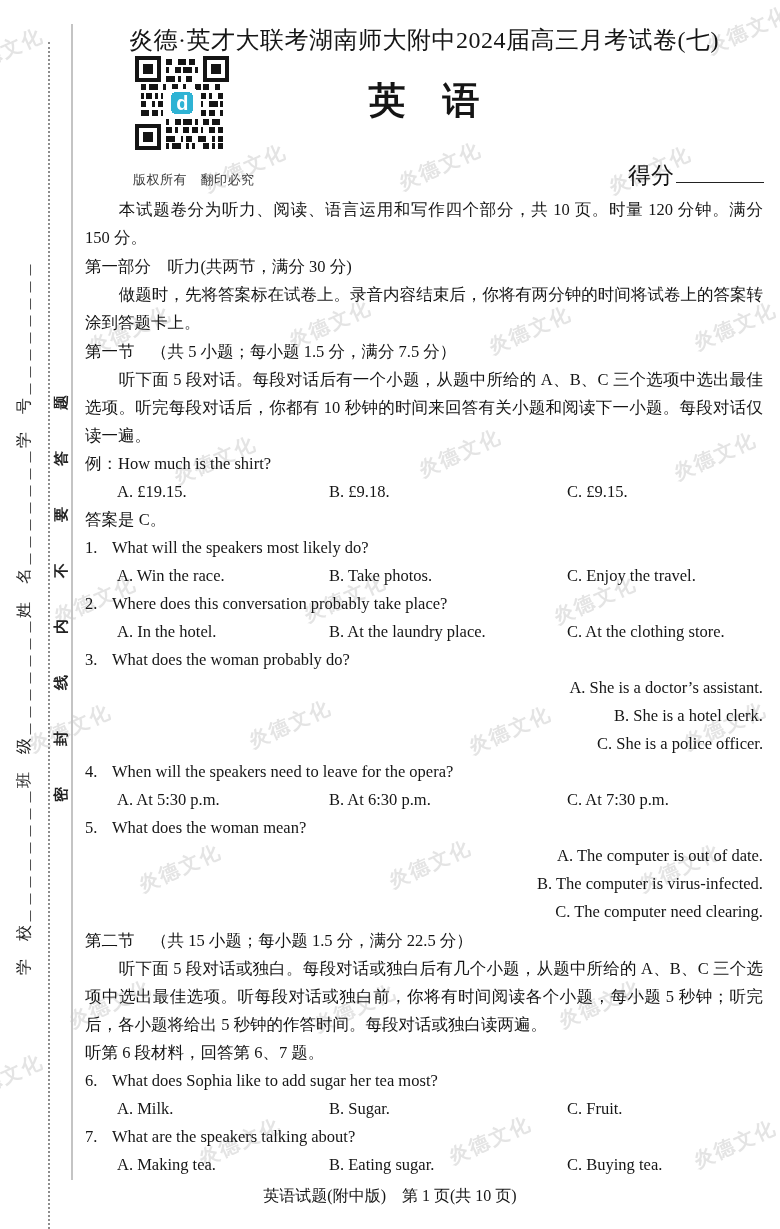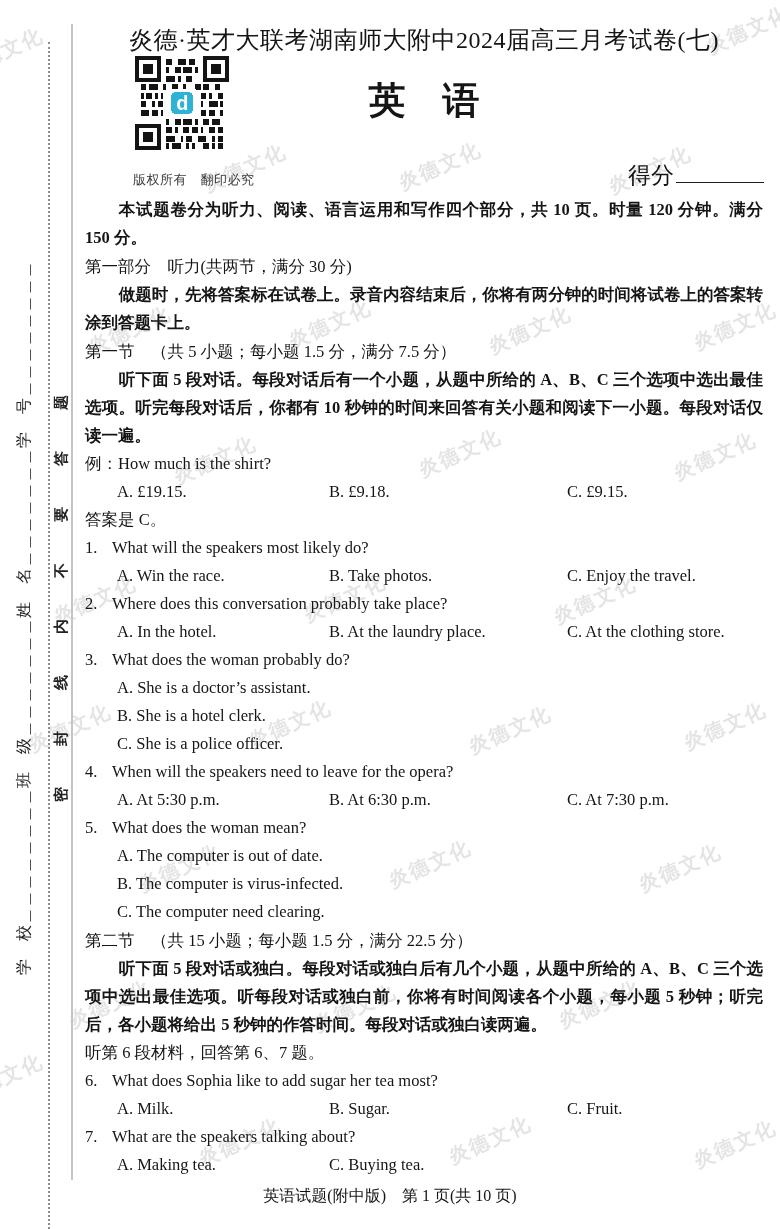--- a/index.html
+++ b/index.html
@@ -19,27 +19,27 @@
   .title{position:absolute;left:85px;top:24px;width:678px;text-align:center;
          font-size:24px;font-weight:400;letter-spacing:.5px;}
   .subject{position:absolute;left:85px;top:76px;width:678px;text-align:center;font-size:37px;font-weight:900;}
   .qr-wrap{position:absolute;left:133px;top:56px;width:98px;text-align:center;}
   .qr-caption{font-size:13px;color:#3a3a3a;letter-spacing:.5px;margin-top:17px;white-space:nowrap;}
   .score{position:absolute;top:160px;left:628px;font-size:23px;}
   .score-line{display:inline-block;width:88px;height:18px;border-bottom:1.6px solid #222;margin-left:2px;}
   
   .content{position:absolute;left:85px;top:196px;width:678px;font-size:16.5px;line-height:28px;text-align:justify;}
   .content p{margin:0;}
-  .indent{text-indent:2.05em;font-weight:bold;}
+  .indent{text-indent:2.05em;}
   .h{margin:0;}
   .h b{font-family:"Liberation Sans","DejaVu Sans",sans-serif;font-weight:400;font-size:16.5px;}
   .qline{display:flex;text-align:left;}
   .qnum{flex:none;width:27px;}
   .optrow{display:grid;grid-template-columns:212px 238px auto;padding-left:32px;text-align:left;}
-  .optstack div{padding-left:32px;text-align:left;}
+  .optstack div{padding-left:32px;text-align:right;}
   .footer{position:absolute;left:0;top:1186px;width:780px;text-align:center;font-size:16px;}
 </style>
 </head>
 <body>
 
 <div class="page">
 
   <span class="wm" style="left:245px;top:168px">炎德文化</span>
   <span class="wm" style="left:440px;top:166px">炎德文化</span>
   <span class="wm" style="left:650px;top:170px">炎德文化</span>
@@ -219,20 +219,21 @@
       <span>B. Sugar.</span>
       <span>C. Fruit.</span>
     </div>
 
     <div class="qline">
       <span class="qnum">7.</span>
         <span>What are the speakers talking about?</span>
     </div>
     <div class="optrow">
       <span>A. Making tea.</span>
+      <span>B. Eating sugar.</span>
       <span>C. Buying tea.</span>
     </div>
 
   </div>
 
   <div class="footer">英语试题(附中版)　第 1 页(共 10 页)</div>
 
 </div>
 
 </body></html>

